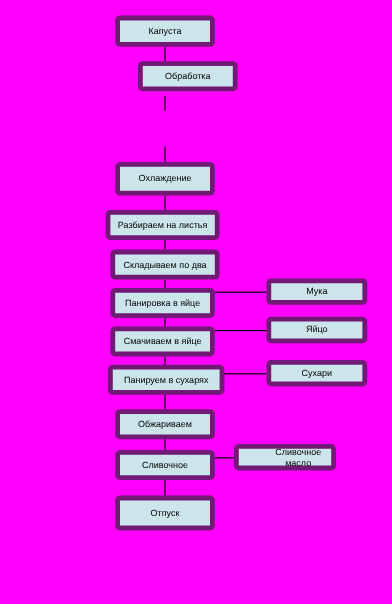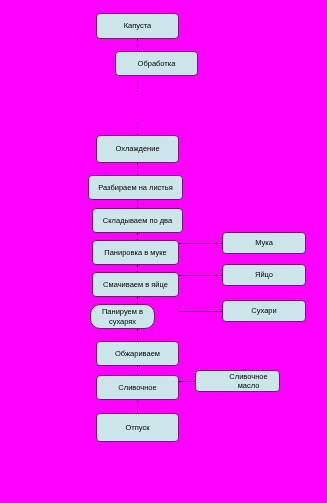--- a/index.html
+++ b/index.html
@@ -18,21 +18,21 @@
     position: absolute;
     left: 0;
     top: 0;
     width: 327px;
     height: 503px;
   }
   .node {
     position: absolute;
     box-sizing: border-box;
     background: #CCE5EA;
-    border: 1px solid #701a75;
+    border: 4px solid #701a75;
     border-radius: 4px;
     color: #000000;
     font-size: 7.5px;
     line-height: 9.5px;
     text-align: center;
     display: flex;
     align-items: center;
     justify-content: center;
     padding: 1px 2px;
     white-space: pre-line;
@@ -74,25 +74,25 @@
 
   <div class="node" style="left:96px; top:51px; width:83px; height:25px;margin-left:19px;">Обработка</div>
 
 
   <div class="node" style="left:96px; top:135px; width:83px; height:28px;">Охлаждение</div>
 
   <div class="node" style="left:88px; top:175px; width:95px; height:25px;">Разбираем на листья</div>
 
   <div class="node" style="left:92px; top:208px; width:91px; height:25px;">Складываем по два</div>
 
-  <div class="node" style="left:92px; top:240px; width:87px; height:25px;">Панировка в муке</div>
+  <div class="node" style="left:92px; top:240px; width:87px; height:25px;">Панировка в яйце</div>
 
   <div class="node" style="left:92px; top:272px; width:87px; height:25px;">Смачиваем в яйце</div>
 
-  <div class="node" style="left:90px; top:304px; width:65px; height:25px;border-radius:10px;">Панируем в сухарях</div>
+  <div class="node" style="left:90px; top:304px; width:97px; height:25px;">Панируем в сухарях</div>
 
   <div class="node" style="left:96px; top:341px; width:83px; height:25px;">Обжариваем</div>
 
   <div class="node" style="left:96px; top:375px; width:83px; height:25px;">Сливочное</div>
 
   <div class="node" style="left:96px; top:413px; width:83px; height:29px;">Отпуск</div>
 
   <div class="node" style="left:222px; top:232px; width:84px; height:22px;">Мука</div>
 
   <div class="node" style="left:222px; top:264px; width:84px; height:22px;">Яйцо</div>

